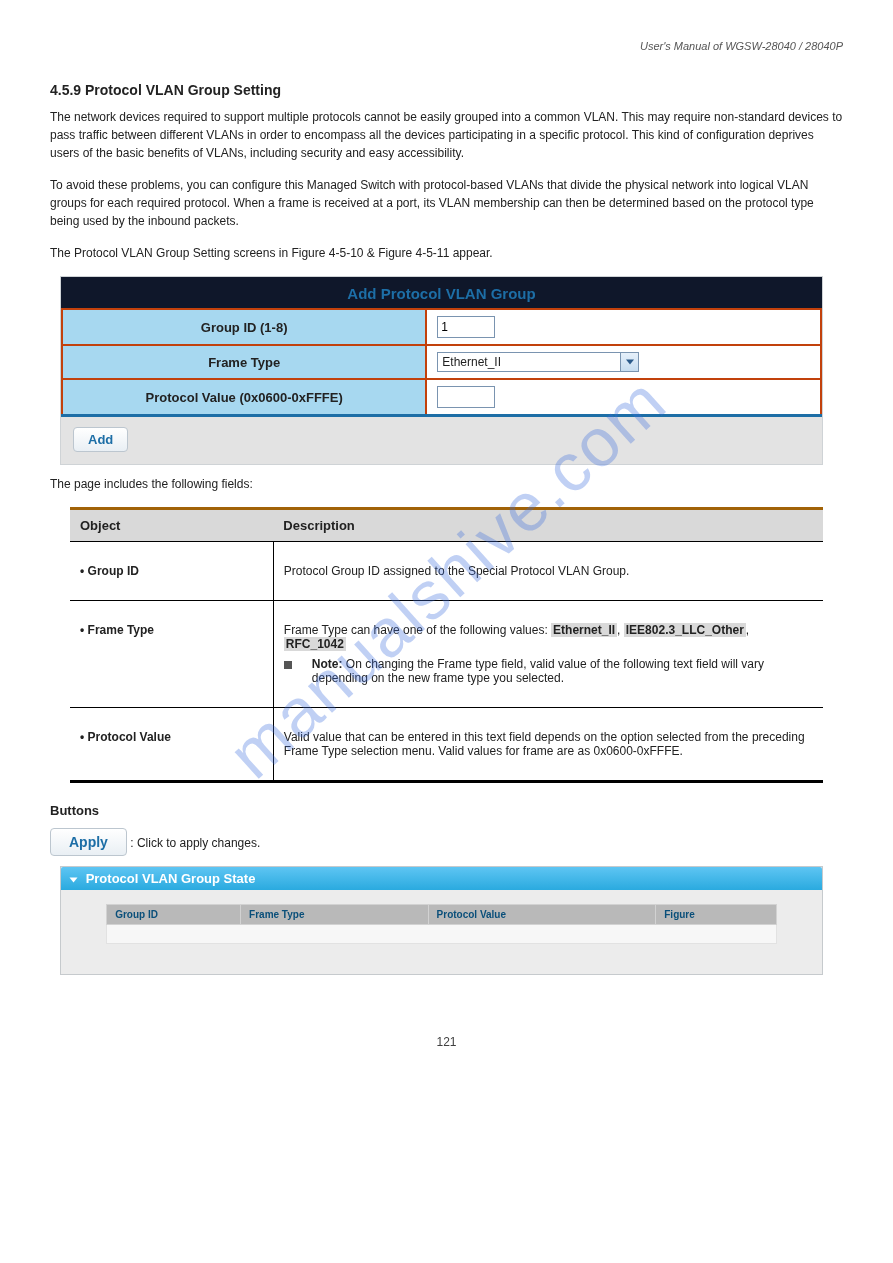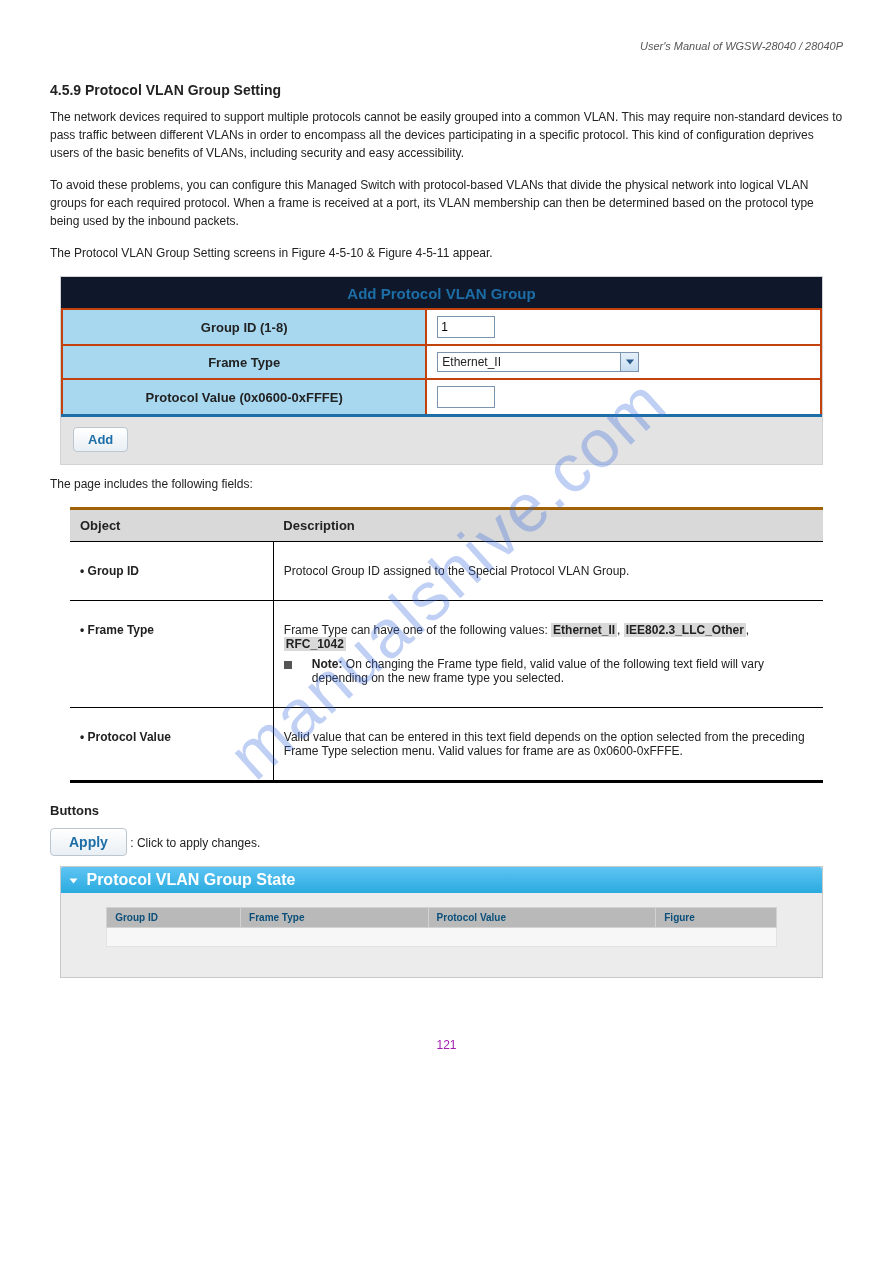--- a/index.html
+++ b/index.html
@@ -170,21 +170,21 @@
   
   .panel-state {
     border: 1px solid #c6cacd;
     background: #ececec;
     padding: 14px 16px 30px 16px;
     margin: 8px 20px 10px 10px;
   }
   .state-headerbar {
     background: linear-gradient(#5ec5f3,#2aaadf);
     color: #fff;
-    font-size: 16px;
+    font-size: 13px;
     font-weight: bold;
     padding: 4px 10px;
     border-radius: 2px 2px 0 0;
     margin: -14px -16px 14px -16px;
   }
   .state-headerbar .tri {
     display: inline-block;
     width: 0; height: 0;
     border-left: 5px solid #fff;
     border-top: 4px solid transparent;
@@ -210,21 +210,21 @@
   .state-table td.blankrow {
     background: #f7f7f7;
     height: 16px;
     border: 1px solid #e2e2e2;
   }
 
   .footer {
     text-align: center;
     font-size: 12px;
     margin-top: 60px;
-    color: #a21caf;
+    color: #404040;
   }
 
   
   .watermark {
     position: absolute;
     left: 50%;
     top: 52%;
     transform: translate(-50%,-50%) rotate(-42deg);
     font-size: 68px;
     color: rgba(60,110,220,0.32);

